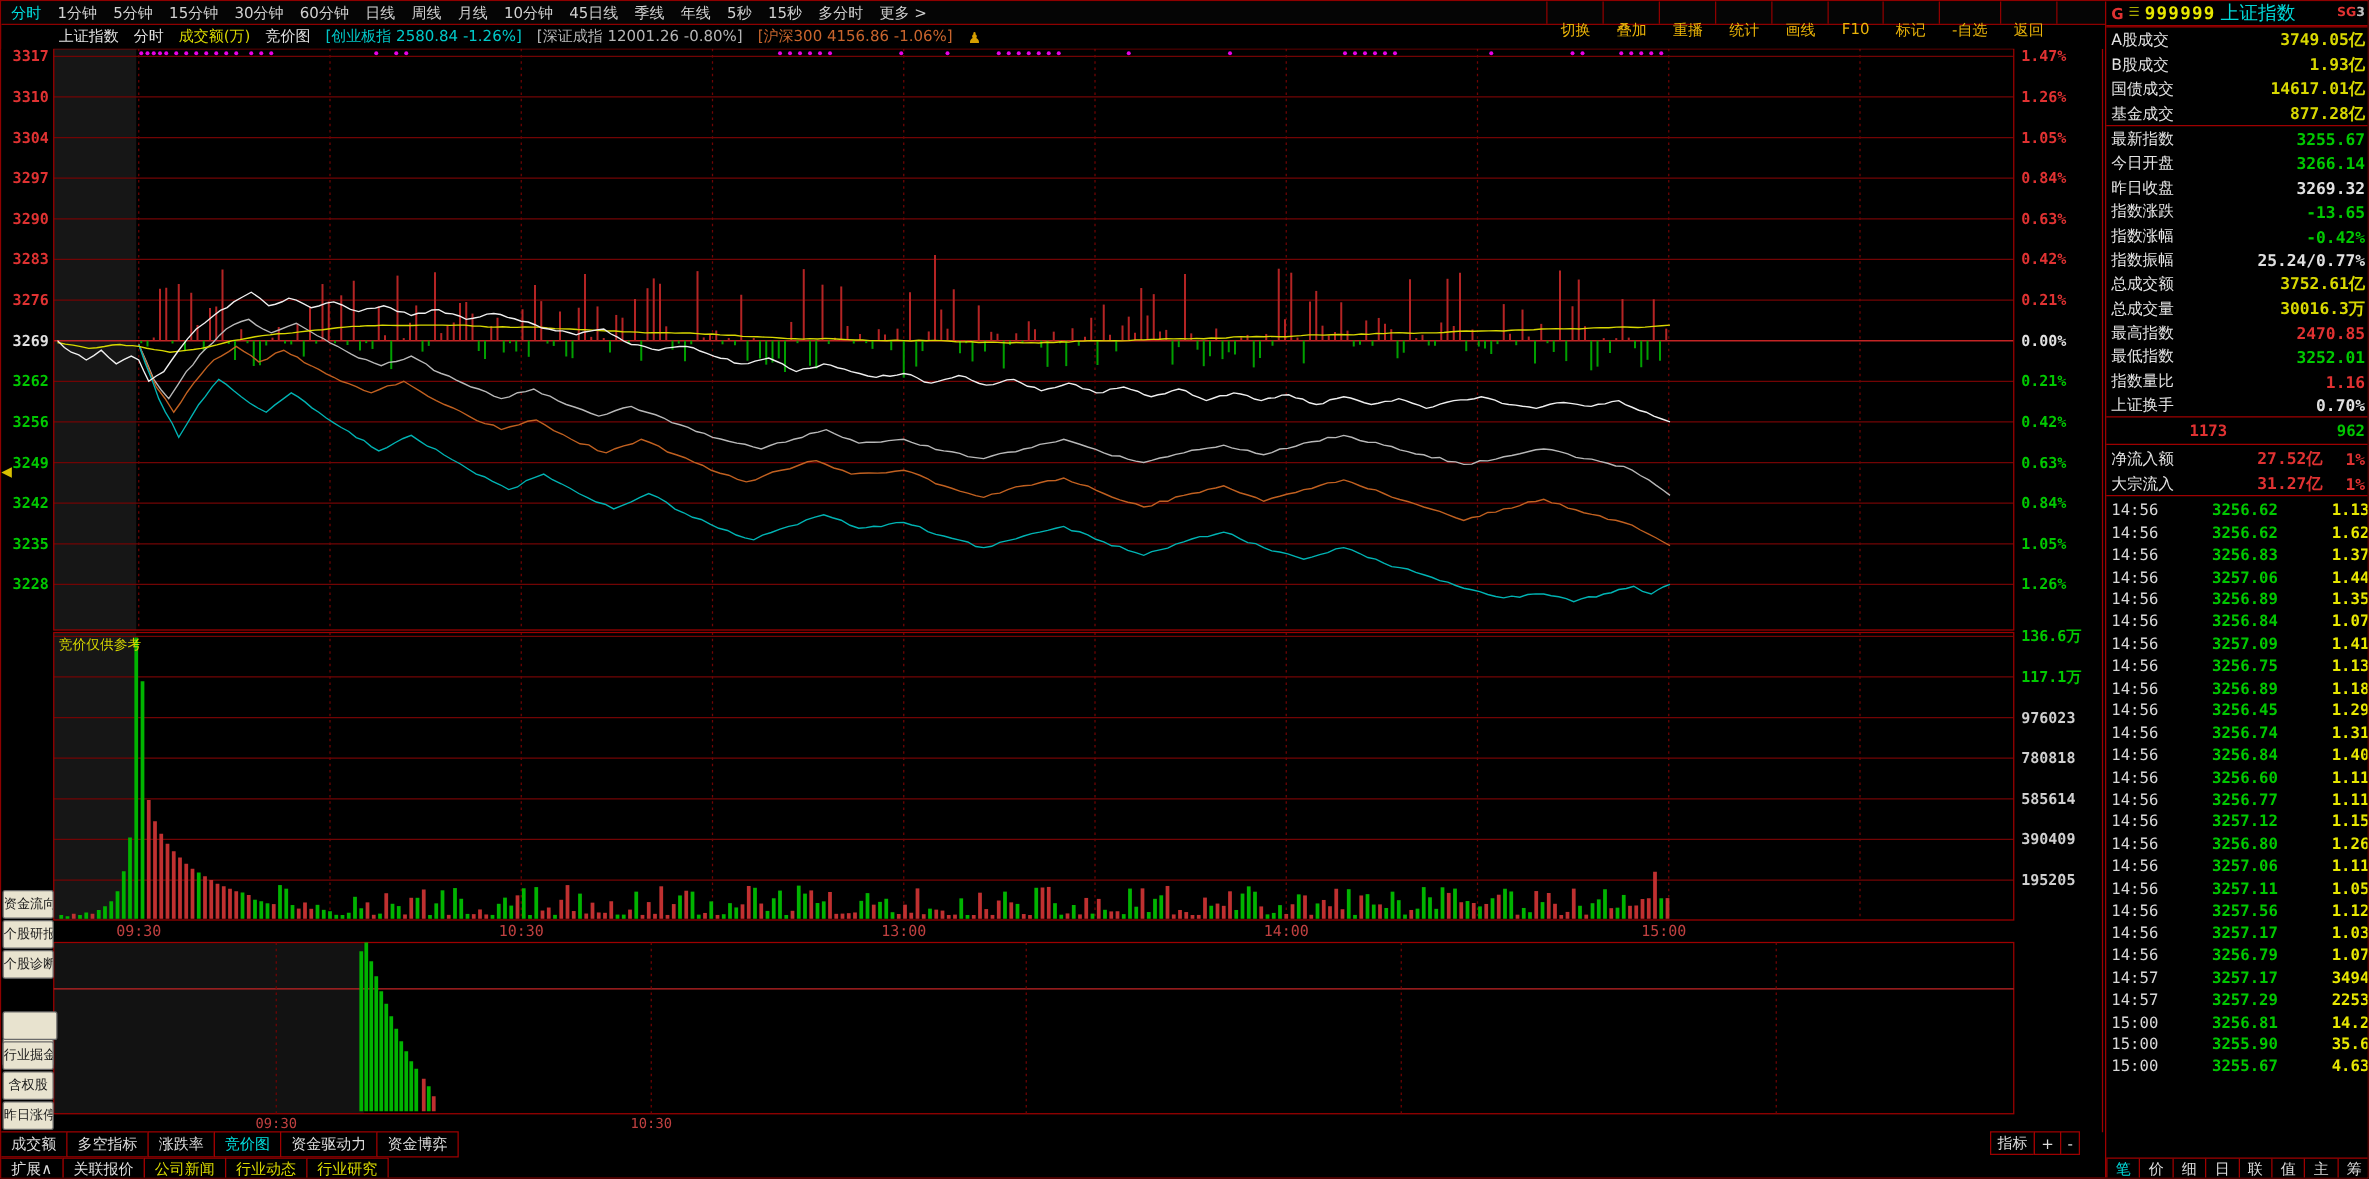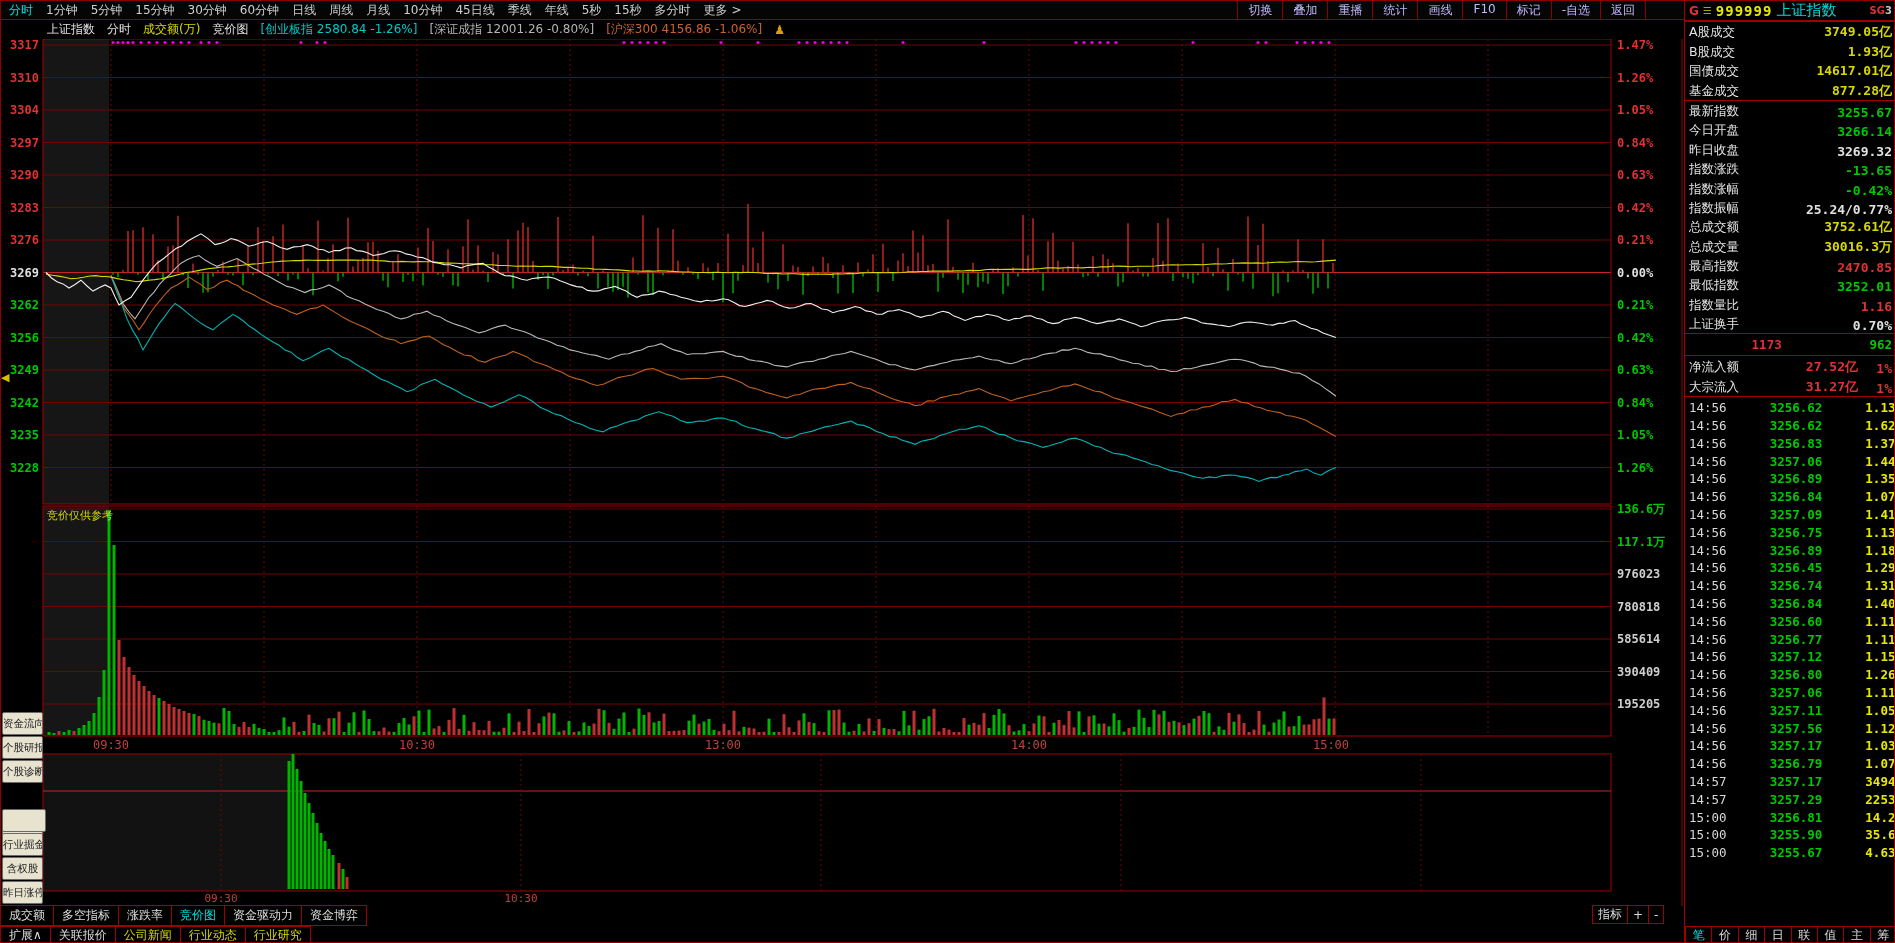--- a/index.html
+++ b/index.html
@@ -10,21 +10,21 @@
   .abs { position:absolute; }
   .mono { font-family:"DejaVu Sans Mono","Liberation Mono",monospace; }
 
   
   #topbar { left:0; top:0; width:1683px; height:19px; background:#050505;
             border-bottom:1px solid #8e0000; display:flex; align-items:center; }
   #period-menu { display:flex; gap:13px; padding-left:8px; font-size:12px; color:#d0d0d0; white-space:nowrap; }
   #period-menu span { cursor:default; }
   #period-menu .sel { color:#00e0e0; }
   #topbar-actions { position:absolute; right:38px; top:0; height:18px; display:flex; }
-  #topbar-actions span { font-size:12px; color:#c4b5fd; padding:1px 10px 0 10px; border-left:1px solid #8e0000; }
+  #topbar-actions span { font-size:12px; color:#eab308; padding:15px 10px 0 10px; border-left:1px solid #8e0000; }
   #topbar-actions span:last-child { border-right:1px solid #8e0000; }
 
   
   #inforow { left:0; top:19px; width:1683px; height:19px; display:flex; align-items:center;
              padding-left:46px; gap:12px; font-size:12px; white-space:nowrap; }
   .c-w{color:#e0e0e0} .c-y{color:#d8d800} .c-c{color:#00c8c8} .c-o{color:#c8642d}
   .c-gy{color:#b4b4b4}
   #pawn { color:#d8a000; font-size:12px; }
   #hs-index-box { position:absolute; right:78px; top:2px; height:16px; display:flex; align-items:center;
                   gap:6px; color:#e0e0e0; font-size:12px; padding:0 6px; border:1px solid #7a0404; }

